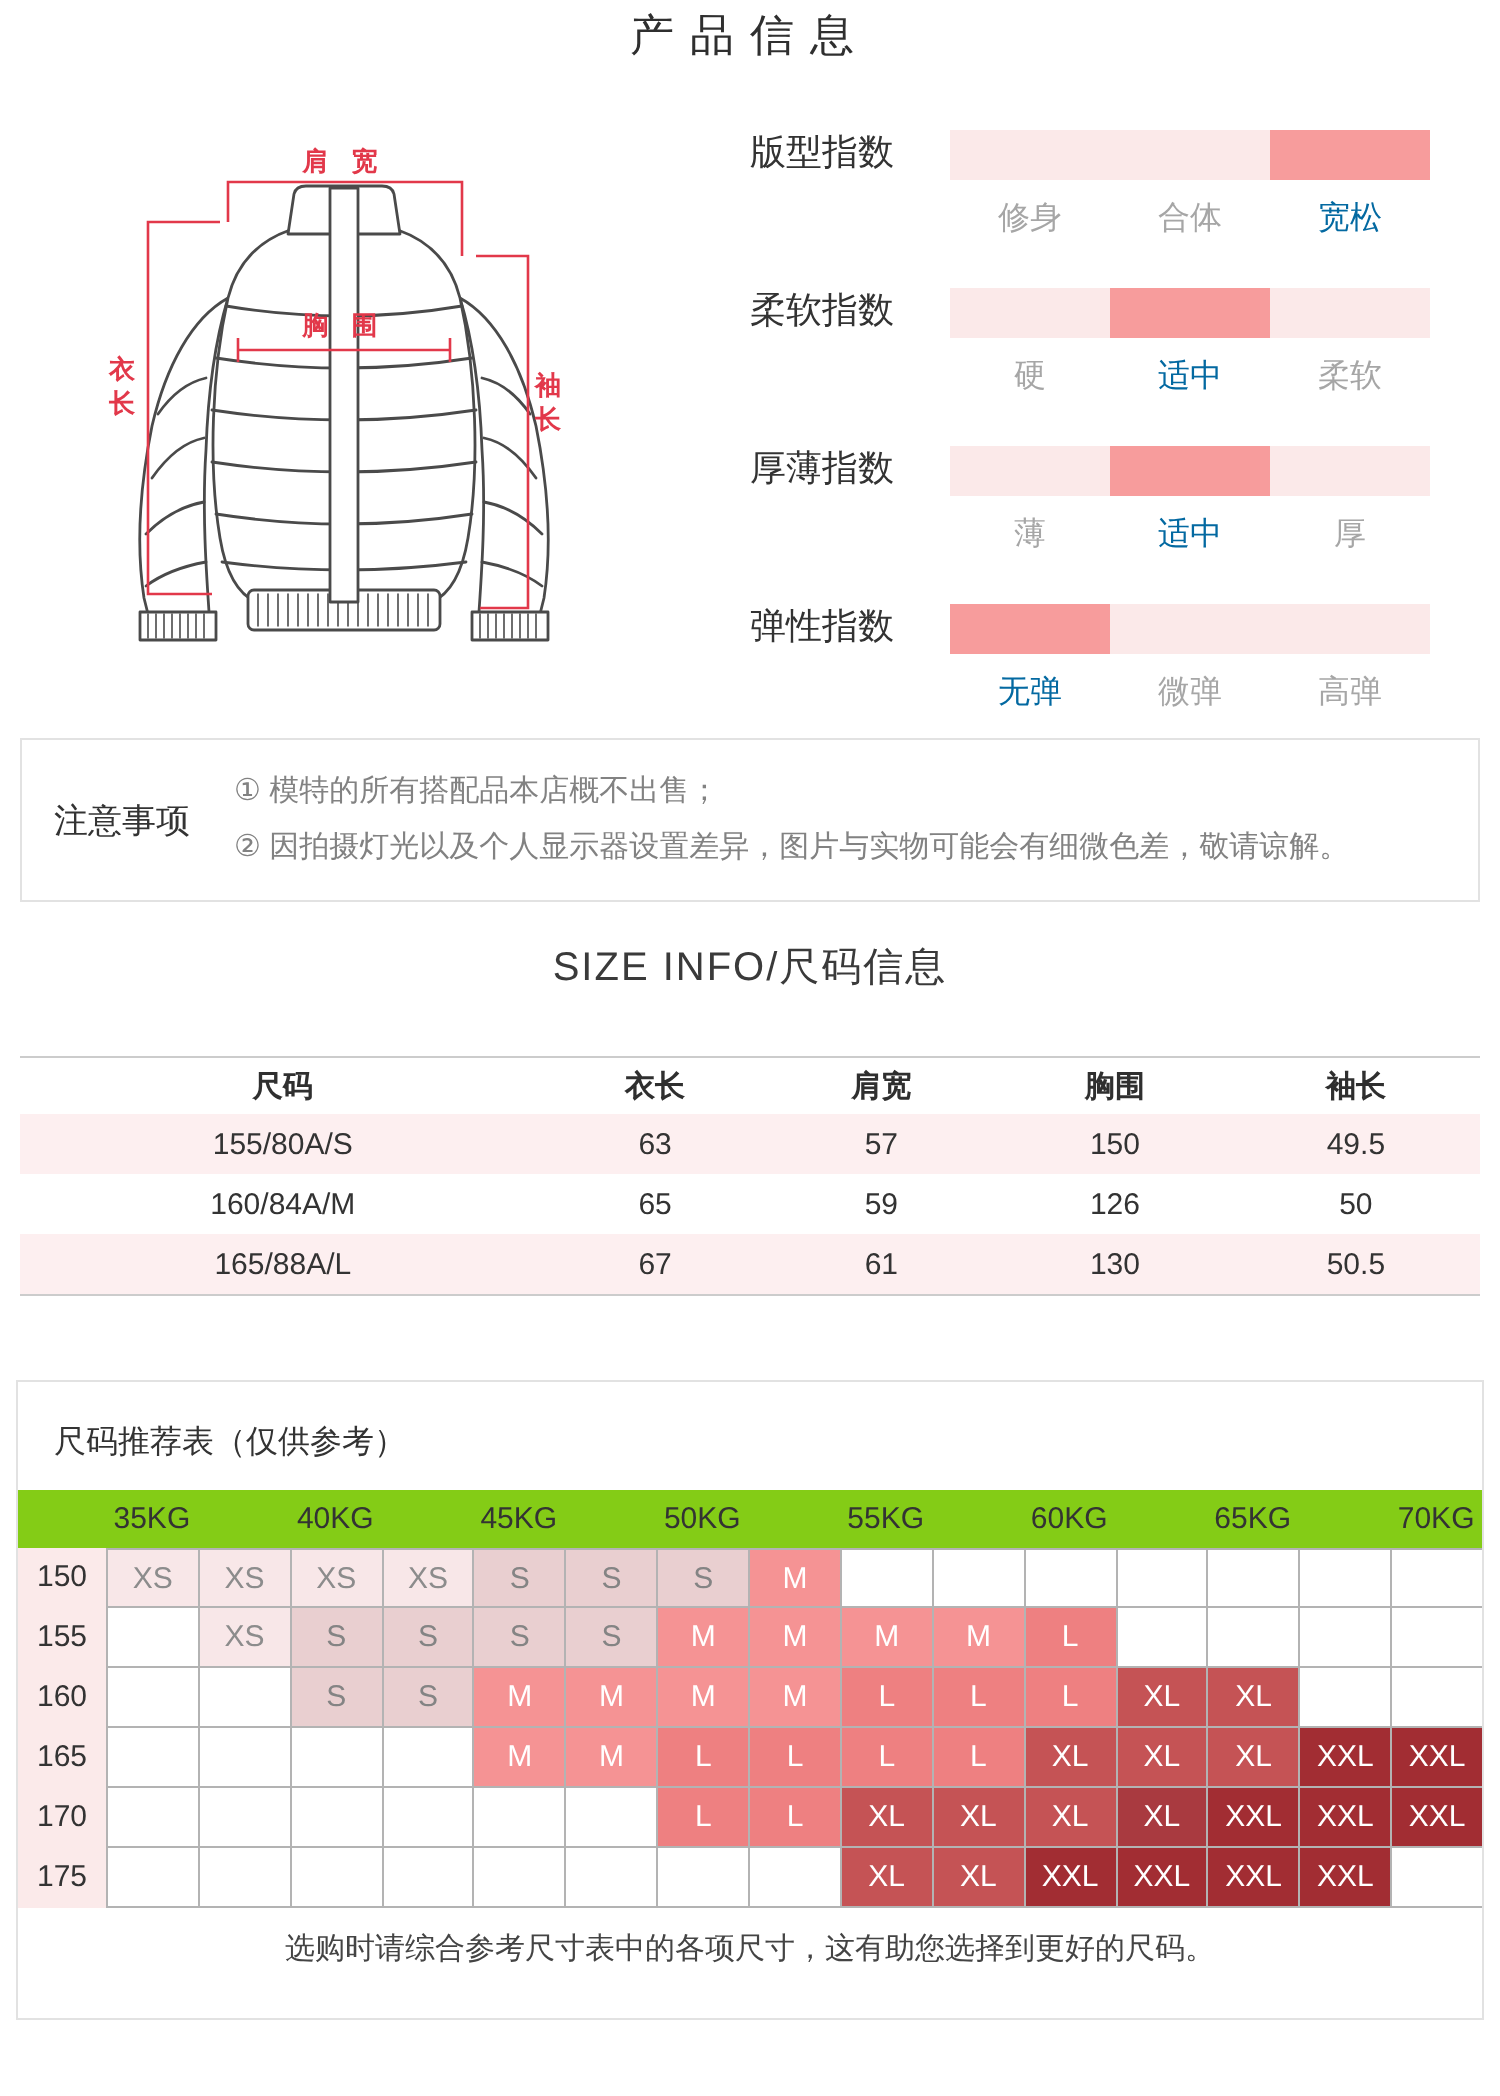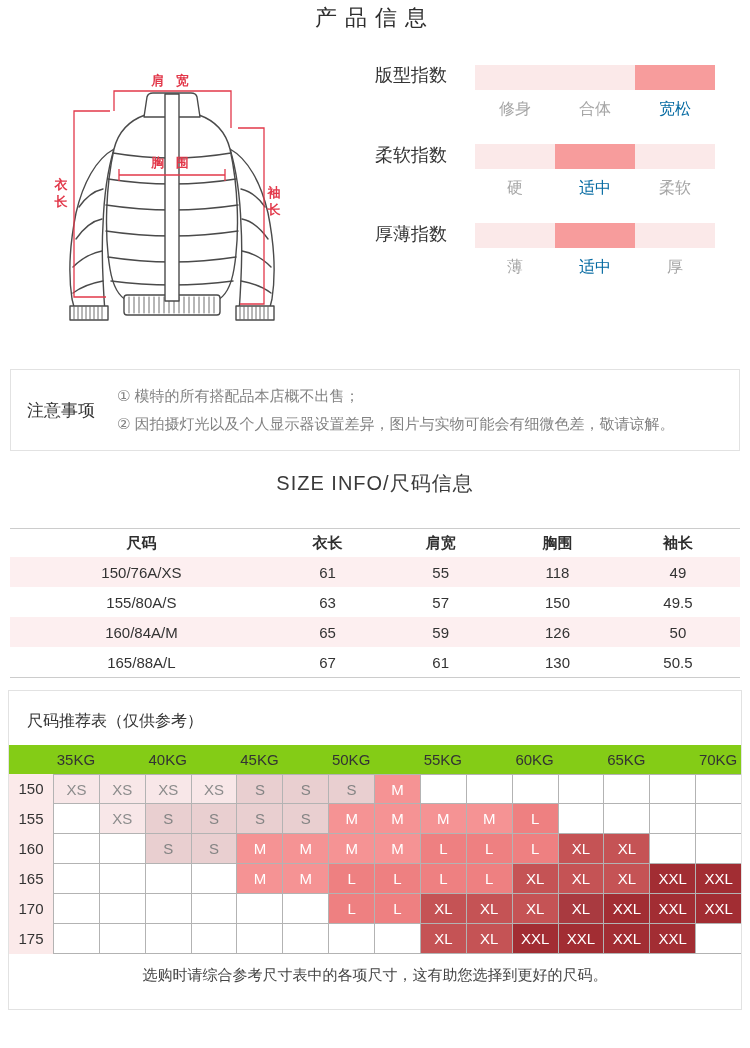--- a/index.html
+++ b/index.html
@@ -115,21 +115,21 @@
       <g fill="#e2384a" font-size="13" font-weight="700">
         <text x="124" y="28" text-anchor="middle" letter-spacing="4">肩 宽</text>
         <text x="124" y="110" text-anchor="middle" letter-spacing="4">胸 围</text>
         <text id="vl-length" x="13" y="132" text-anchor="middle"><tspan x="13" dy="0">衣</tspan><tspan x="13" dy="17">长</tspan></text>
         <text id="vl-sleeve" x="226" y="140" text-anchor="middle"><tspan x="226" dy="0">袖</tspan><tspan x="226" dy="17">长</tspan></text>
       </g>
     </svg>
   </div>
 
   <div class="indexes" id="indexes">
-      <div class="idx-row" style="top: 0px; font-family: Liberation Mono, monospace;">
+      <div class="idx-row" style="top: 0px;">
         <div class="idx-label">版型指数</div>
         <div class="idx-bar">
           <div class="idx-seg" style="background: rgb(251, 233, 233);"></div>
           <div class="idx-seg" style="background: rgb(251, 233, 233);"></div>
           <div class="idx-seg" style="background: rgb(247, 156, 156);"></div>
         </div>
         <div class="idx-levels">
           <span class="lvl-off">修身</span>
           <span class="lvl-off">合体</span>
           <span class="lvl-on">宽松</span>
@@ -152,20 +152,33 @@
         <div class="idx-label">厚薄指数</div>
         <div class="idx-bar">
           <div class="idx-seg" style="background: rgb(251, 233, 233);"></div>
           <div class="idx-seg" style="background: rgb(247, 156, 156);"></div>
           <div class="idx-seg" style="background: rgb(251, 233, 233);"></div>
         </div>
         <div class="idx-levels">
           <span class="lvl-off">薄</span>
           <span class="lvl-on">适中</span>
           <span class="lvl-off">厚</span>
+        </div>
+      </div>
+      <div class="idx-row" style="top: 237px;">
+        <div class="idx-label">弹性指数</div>
+        <div class="idx-bar">
+          <div class="idx-seg" style="background: rgb(247, 156, 156);"></div>
+          <div class="idx-seg" style="background: rgb(251, 233, 233);"></div>
+          <div class="idx-seg" style="background: rgb(251, 233, 233);"></div>
+        </div>
+        <div class="idx-levels">
+          <span class="lvl-on">无弹</span>
+          <span class="lvl-off">微弹</span>
+          <span class="lvl-off">高弹</span>
         </div>
       </div>
     </div>
 
   <div class="notes-box">
     <div class="notes-label">注意事项</div>
     <div class="notes-lines">
       <div>① 模特的所有搭配品本店概不出售；</div>
       <div>② 因拍摄灯光以及个人显示器设置差异，图片与实物可能会有细微色差，敬请谅解。</div>
     </div>
@@ -184,27 +197,20 @@
       <thead>
           <tr id="size-table-head">
             <th>尺码</th>
             <th>衣长</th>
             <th>肩宽</th>
             <th>胸围</th>
             <th>袖长</th>
           </tr>
         </thead>
       <tbody id="size-table-body">
-          <tr>
-            <td>150/76A/XS</td>
-            <td>61</td>
-            <td>55</td>
-            <td>118</td>
-            <td>49</td>
-          </tr>
           <tr>
             <td>155/80A/S</td>
             <td>63</td>
             <td>57</td>
             <td>150</td>
             <td>49.5</td>
           </tr>
           <tr>
             <td>160/84A/M</td>
             <td>65</td>

